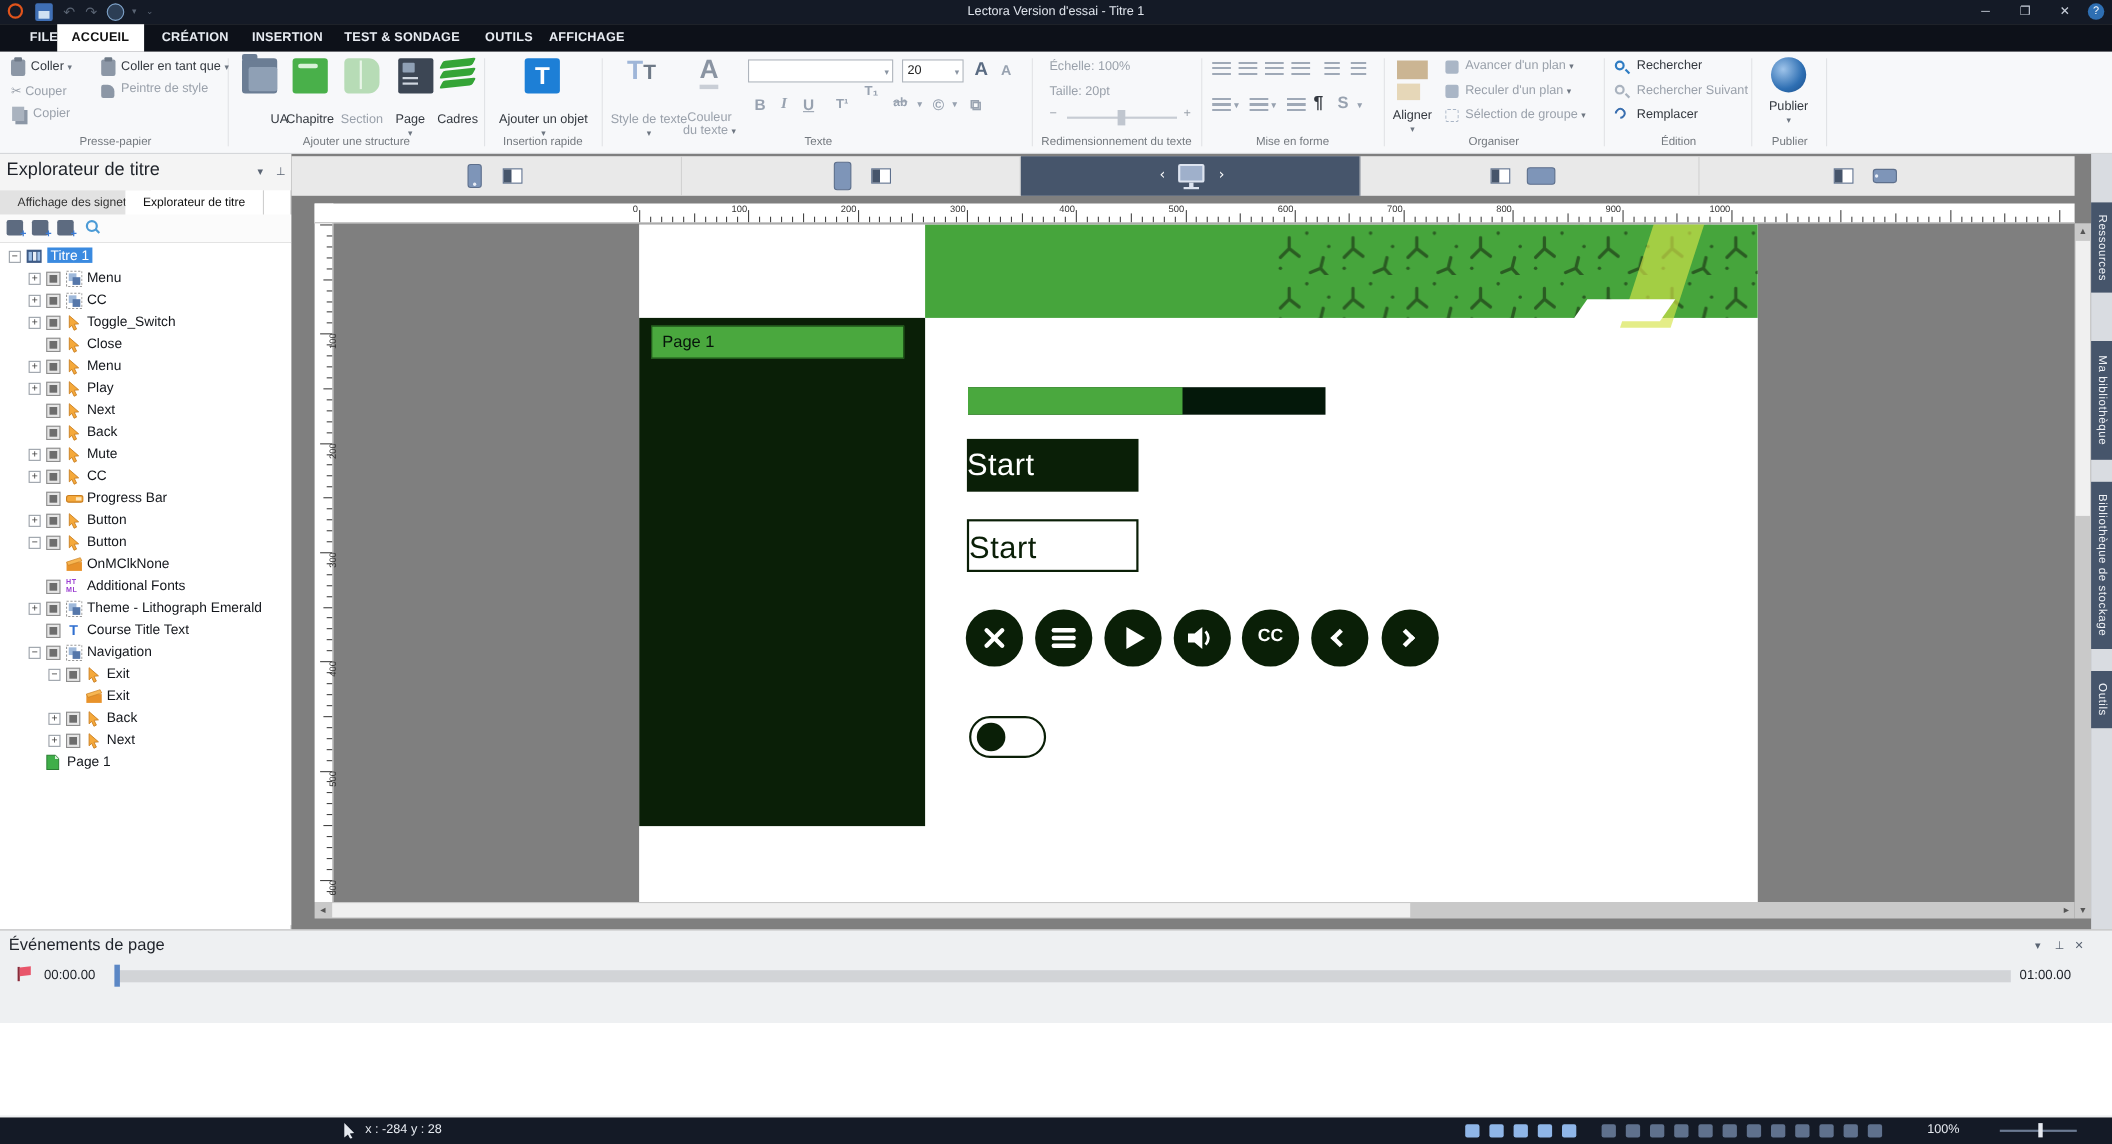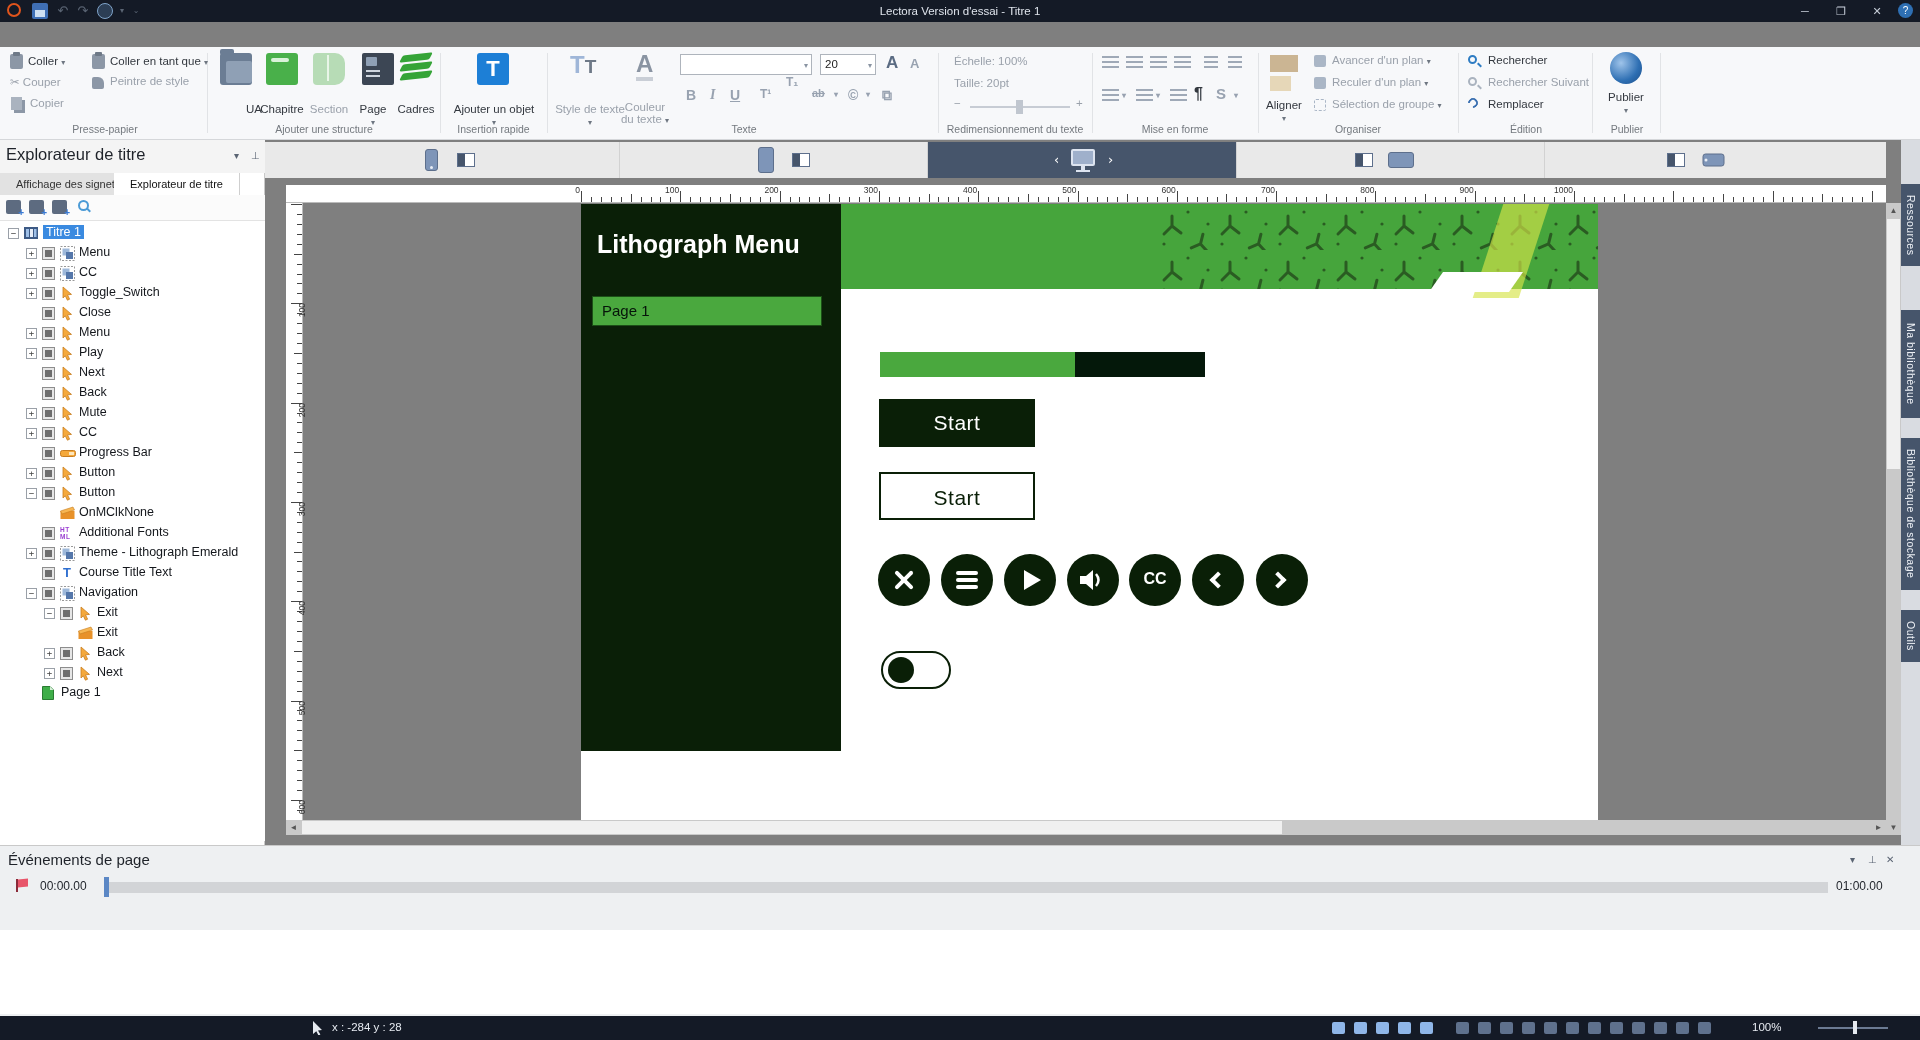--- a/index.html
+++ b/index.html
@@ -127,22 +127,22 @@
   .dk{background:#0a1f07;}
   #slide-header-dark{position:absolute;left:0;top:0;width:260px;height:85px;}
   #slide-title{position:absolute;left:16px;top:26px;color:#fff;font-size:25px;font-weight:bold;}
   #slide-header-green{position:absolute;left:260px;top:0;width:757px;height:85px;background:#46a53c;}
   #hdr-stripe{position:absolute;left:648px;top:-6px;width:46px;height:100px;background:rgba(214,228,72,.65);transform:skewX(-18deg);}
   #hdr-cut{position:absolute;left:595px;top:68px;width:80px;height:20px;background:#fff;transform:skewX(-35deg);}
   #menu-item{position:absolute;left:11px;top:92px;width:230px;height:30px;background:#4aa83e;border:1px solid #1c4f17;}
   #menu-item span{position:absolute;left:9px;top:5px;font-size:15px;color:#06140a;}
   #progressbar{position:absolute;left:299px;top:148px;width:325px;height:25px;background:#04180a;}
   #progressfill{position:absolute;left:0;top:0;height:25px;background:#4aa83e;}
-  .start-btn{position:absolute;left:298px;width:156px;height:48px;font-size:21px;letter-spacing:.5px;
-     text-align:center;line-height:48px;}
+  .start-btn{position:absolute;left:298px;width:156px;height:48px;font-size:28px;letter-spacing:.5px;
+     text-align:left;line-height:48px;}
   #start1{top:195px;color:#fff;}
   #start2{top:268px;background:#fff;border:2px solid #0a1f07;color:#0a1f07;}
   .c-btn{position:absolute;top:350px;width:52px;height:52px;border-radius:50%;}
   .mi{position:absolute;}
   .mi-bar{position:absolute;background:#fff;border-radius:2px;}
   .mi-play{width:0;height:0;border-left:17px solid #fff;border-top:10px solid transparent;border-bottom:10px solid transparent;left:20px;top:16px;}
   .mi-cc{left:0;top:16px;width:52px;text-align:center;color:#fff;font-weight:bold;font-size:16px;}
   .mi-chev{width:12px;height:12px;border-left:4px solid #fff;border-bottom:4px solid #fff;}
   #toggle{position:absolute;left:300px;top:447px;width:70px;height:38px;border:2px solid #0a1f07;border-radius:19px;background:#fff;}
   #toggle-knob{position:absolute;left:5px;top:4px;width:26px;height:26px;border-radius:50%;background:#0a1f07;}
@@ -199,20 +199,29 @@
     <div class="abs qat-ico globe-q" style="left:97px"></div>
     <div class="abs qat-ico glyph-ico" style="left:114px;font-size:8px">▾</div>
     <div class="abs qat-ico glyph-ico" style="left:128px;font-size:8px">⌄</div>
     <div class="abs" id="title-text">Lectora Version d'essai - Titre 1</div>
     <div class="abs win-btn" style="left:1788px">─</div>
     <div class="abs win-btn" style="left:1824px">❐</div>
     <div class="abs win-btn" style="left:1860px">✕</div>
     <div class="abs help-q" style="left:1898px">?</div>
   </div>
 
+  <div class="abs" id="tabrow">
+      <div class="rtab" style="left: 14px;">FILE</div>
+      <div class="rtab active" style="left: 52px;">ACCUEIL</div>
+      <div class="rtab" style="left: 134px;">CRÉATION</div>
+      <div class="rtab" style="left: 216px;">INSERTION</div>
+      <div class="rtab" style="left: 300px;">TEST &amp; SONDAGE</div>
+      <div class="rtab" style="left: 428px;">OUTILS</div>
+      <div class="rtab" style="left: 486px;">AFFICHAGE</div>
+    </div>
 
   <div class="abs" id="ribbon">
 
     <div class="rsep" style="left:207px"></div>
       <div class="rsep" style="left:440px"></div>
     <div class="rsep" style="left:547px"></div>
       <div class="rsep" style="left:938px"></div>
     <div class="rsep" style="left:1092px"></div>
       <div class="rsep" style="left:1258px"></div>
     <div class="rsep" style="left:1458px"></div>
@@ -773,23 +782,20 @@
         <div class="vtick" style="top: 606.73px; width: 5px;"></div>
         <div class="vnum" style="top: 100.3px;">100</div>
         <div class="vnum" style="top: 199.6px;">200</div>
         <div class="vnum" style="top: 298.9px;">300</div>
         <div class="vnum" style="top: 398.2px;">400</div>
         <div class="vnum" style="top: 497.5px;">500</div>
         <div class="vnum" style="top: 596.8px;">600</div>
       </div>
 
     <div id="slide">
-      <div id="slide-header-dark" class="dk">
-        <div id="slide-title">Lithograph Menu</div>
-      </div>
       <div id="slide-header-green">
         <svg width="440" height="85" style="position:absolute;left:317px;top:0">
           <defs>
             <pattern id="ypat" width="58" height="46" patternUnits="userSpaceOnUse">
               <g stroke="#2a5c22" stroke-width="3" fill="none" stroke-linecap="round">
                 <path d="M14 12 L14 22 M14 22 L6 30 M14 22 L23 29"></path>
                 <path d="M43 30 L43 40 M43 40 L35 46 M43 40 L52 46" transform="rotate(14 43 38)"></path>
               </g>
               <circle cx="30" cy="8" r="1.6" fill="#2a5c22"></circle>
               <circle cx="50" cy="20" r="1.6" fill="#2a5c22"></circle>

